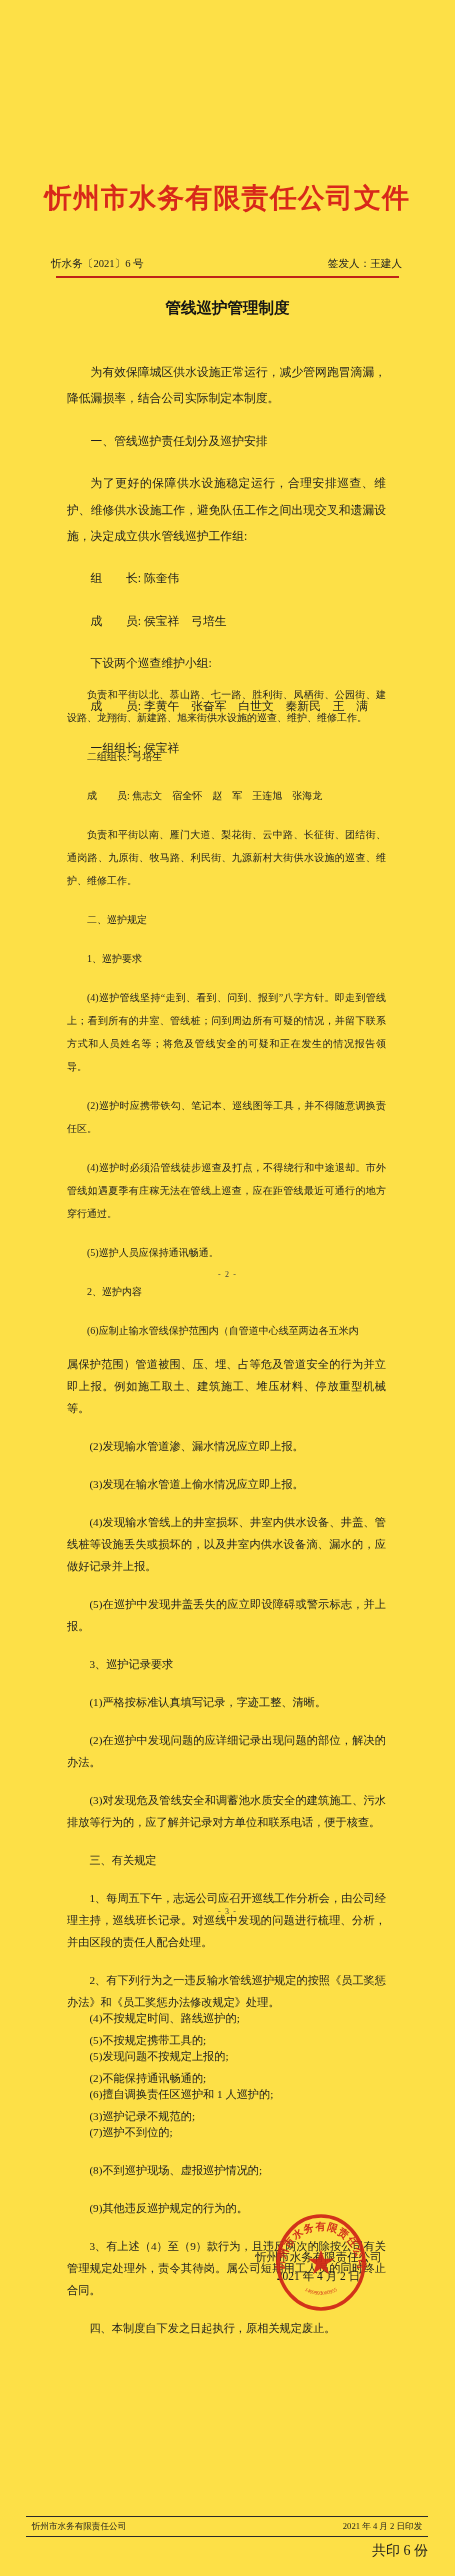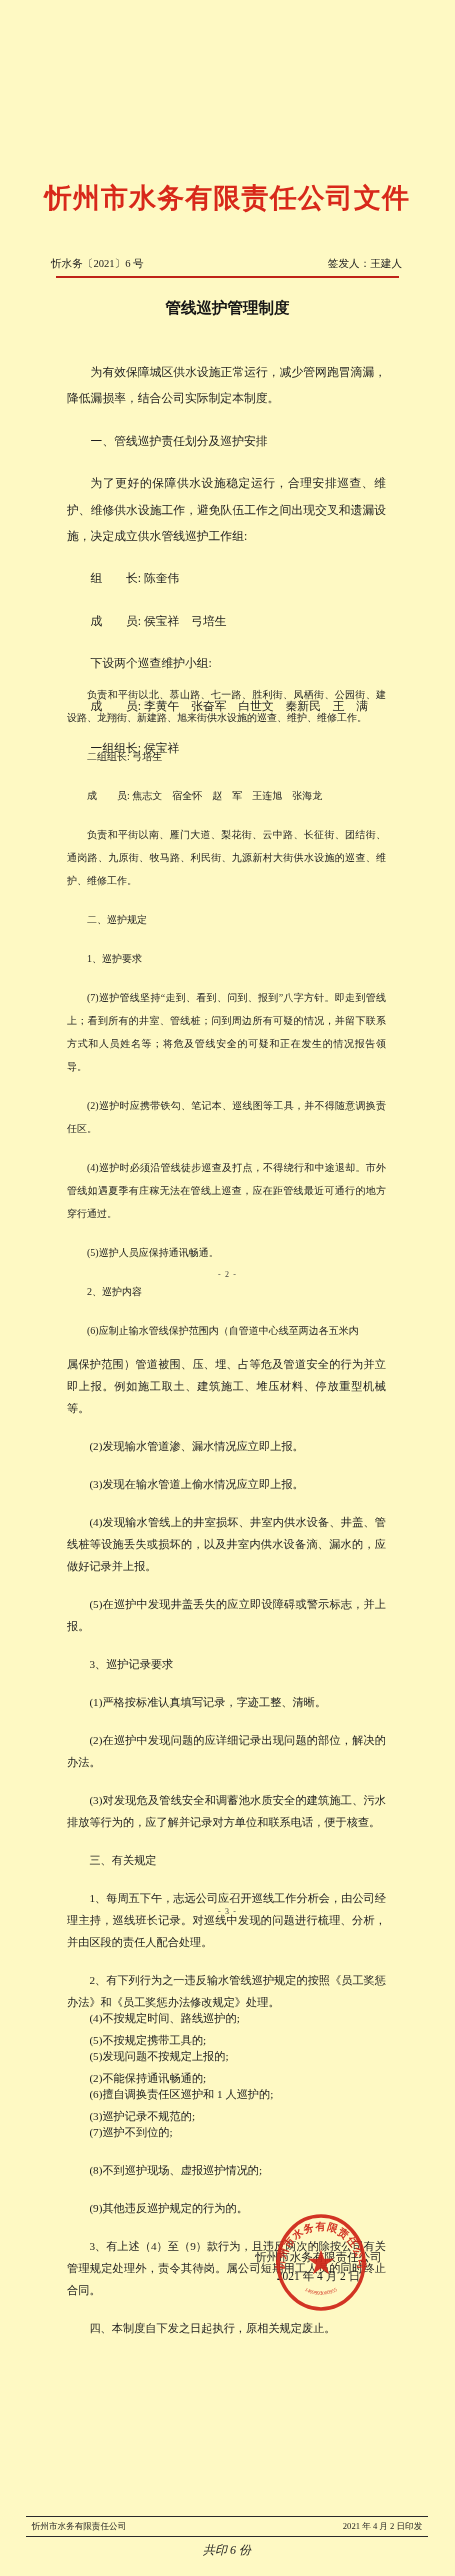--- a/index.html
+++ b/index.html
@@ -1,17 +1,17 @@
 <!DOCTYPE html>
 <html style="font-size:9.2px"><head>
 <meta charset="utf-8">
 <style>
   html,body{margin:0;padding:0;background:#ffffff;}
   body{font-family:"Liberation Serif","DejaVu Serif",serif;color:#1e1e1e;}
-  .sheet{position:relative;width:455px;height:2576px;background:#fef9c3;overflow:hidden;}
+  .sheet{position:relative;width:455px;height:2576px;background:#fde047;overflow:hidden;}
   .org-title{position:absolute;top:172px;left:0;width:100%;text-align:center;
     font-size:27px;font-weight:bold;color:#d8281a;letter-spacing:1.1px;line-height:52px;}
   .docnum-row{position:absolute;top:257px;left:51px;width:351px;display:flex;
     justify-content:space-between;font-size:10.6px;color:#222;}
   .red-rule{position:absolute;top:276px;left:56px;width:343px;height:1.7px;background:#bf2318;}
   .doc-title{position:absolute;top:298px;left:0;width:100%;text-align:center;
     font-size:15.5px;font-weight:bold;color:#151515;}
   .page-body{position:absolute;left:51px;width:351px;}
   .pb1{top:343px;font-size:11.8px;line-height:26.4px;}
   .pb2{top:667px;font-size:10px;line-height:23px;}
@@ -23,21 +23,21 @@
     font-size:8px;color:#444;letter-spacing:1.1px;}
   .pm2{top:1270px;}
   .pm3{top:1907px;}
   .signature{position:absolute;top:2248px;left:195px;width:247px;text-align:center;
     font-size:11.5px;line-height:19px;color:#1e1e1e;}
   .seal{position:absolute;top:2213px;left:274px;width:94px;height:99px;opacity:.92;}
   .footer-table{position:absolute;top:2516px;left:26px;width:402px;height:21px;
     border-top:1.1px solid #2a2a2a;border-bottom:1.1px solid #2a2a2a;
     display:flex;justify-content:space-between;align-items:center;
     font-size:8.6px;padding:0 5.7px;box-sizing:border-box;}
-  .copies{position:absolute;top:2542px;left:26px;width:402px;text-align:center;font-size:12px;font-style:italic;}
+  .copies{position:absolute;top:2542px;left:26px;width:402px;text-align:right;font-size:14px;}
 </style>
 </head>
 <body>
 
 <div class="sheet">
 
   <div class="org-title">忻州市水务有限责任公司文件</div>
 
   <div class="docnum-row">
     <span>忻水务〔2021〕6 号</span>
@@ -59,21 +59,21 @@
     <p class="p">一组组长: 侯宝祥</p>
   </div>
 
   <div class="page-body pb2">
     <p class="p">负责和平街以北、慕山路、七一路、胜利街、凤栖街、公园街、建设路、龙翔街、新建路、旭来街供水设施的巡查、维护、维修工作。</p>
     <p class="p">二组组长: 弓培生</p>
     <p class="p">成　　员: 焦志文　宿全怀　赵　军　王连旭　张海龙</p>
     <p class="p">负责和平街以南、雁门大道、梨花街、云中路、长征街、团结街、通岗路、九原街、牧马路、利民街、九源新村大街供水设施的巡查、维护、维修工作。</p>
     <p class="p">二、巡护规定</p>
     <p class="p">1、巡护要求</p>
-    <p class="p">(7)巡护管线坚持“走到、看到、问到、报到”八字方针。即走到管线上；看到所有的井室、管线桩；问到周边所有可疑的情况，并留下联系方式和人员姓名等；将危及管线安全的可疑和正在发生的情况报告领导。</p>
+    <p class="p">(4)巡护管线坚持“走到、看到、问到、报到”八字方针。即走到管线上；看到所有的井室、管线桩；问到周边所有可疑的情况，并留下联系方式和人员姓名等；将危及管线安全的可疑和正在发生的情况报告领导。</p>
     <p class="p">(2)巡护时应携带铁勾、笔记本、巡线图等工具，并不得随意调换责任区。</p>
     <p class="p">(4)巡护时必须沿管线徒步巡查及打点，不得绕行和中途退却。市外管线如遇夏季有庄稼无法在管线上巡查，应在距管线最近可通行的地方穿行通过。</p>
     <p class="p">(5)巡护人员应保持通讯畅通。</p>
     <p class="p">2、巡护内容</p>
     <p class="p">(6)应制止输水管线保护范围内（自管道中心线至两边各五米内</p>
   </div>
 
   <div class="page-marker pm2">- 2 -</div>
 
   <div class="page-body pb3">

